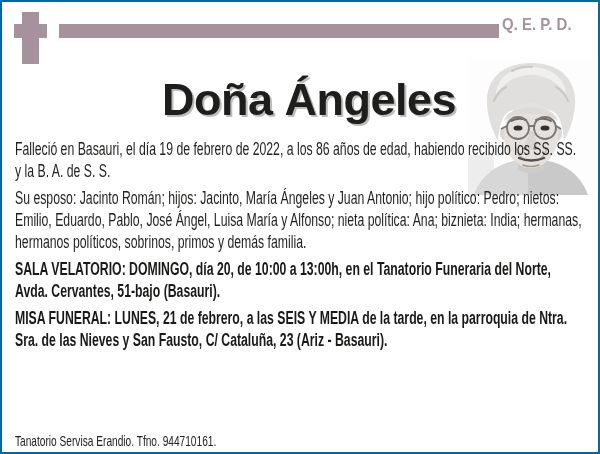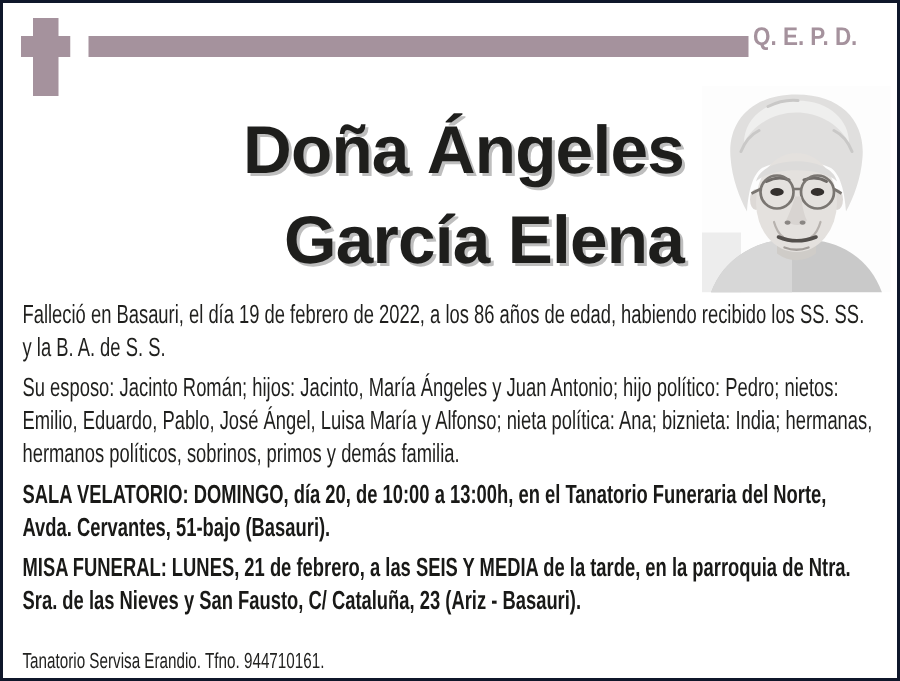--- a/index.html
+++ b/index.html
@@ -1,21 +1,21 @@
 <!DOCTYPE html>
 <html><head>
 <meta charset="utf-8">
 <style>
   html, body { margin: 0; padding: 0; background: #ffffff; }
   .frame {
     position: relative;
     width: 600px;
     height: 454px;
     box-sizing: border-box;
-    border: 2px solid #0f172a;
+    border: 2px solid #0369a1;
     background: #ffffff;
     font-family: "Liberation Sans", sans-serif;
     color: #1d1d1b;
     overflow: hidden;
   }
 
   
   .header { position: relative; height: 62px; }
   .cross-icon { position: absolute; left: 12px; top: 10px; }
   .header-rule {
@@ -115,21 +115,20 @@
     <path d="M57,90 a2,1.4 0 1 0 0.1,0 M67,90 a2,1.4 0 1 0 0.1,0" fill="#8a8683"></path>
 
     <path d="M48,91 q2,7 6,10 M79,91 q-2,7 -6,10" stroke="#b7b2ae" stroke-width="1.5" fill="none" stroke-linecap="round"></path>
 
     <path d="M51,101 Q63,106 76,101" stroke="#534f4c" stroke-width="2.4" fill="none" stroke-linecap="round"></path>
     <path d="M55,108 Q63,111 71,108" stroke="#a39e9a" stroke-width="1.6" fill="none" stroke-linecap="round"></path>
   </svg>
 
   <h1 class="name">
     <span>Doña Ángeles</span>
-    <span>García Elena</span>
   </h1>
 
   <p class="body cond">Falleció en Basauri, el día 19 de febrero de 2022, a los 86 años de edad, habiendo recibido los SS. SS. y la B. A. de S. S.</p>
 
   <p class="body cond">Su esposo: Jacinto Román; hijos: Jacinto, María Ángeles y Juan Antonio; hijo político: Pedro; nietos: Emilio, Eduardo, Pablo, José Ángel, Luisa María y Alfonso; nieta política: Ana; biznieta: India; hermanas, hermanos políticos, sobrinos, primos y demás familia.</p>
 
   <p class="body cond bold">SALA VELATORIO: DOMINGO, día 20, de 10:00 a 13:00h, en el Tanatorio Funeraria del Norte, Avda. Cervantes, 51-bajo (Basauri).</p>
 
   <p class="body cond bold">MISA FUNERAL: LUNES, 21 de febrero, a las SEIS Y MEDIA de la tarde, en la parroquia de Ntra. Sra. de las Nieves y San Fausto, C/ Cataluña, 23 (Ariz - Basauri).</p>
 

